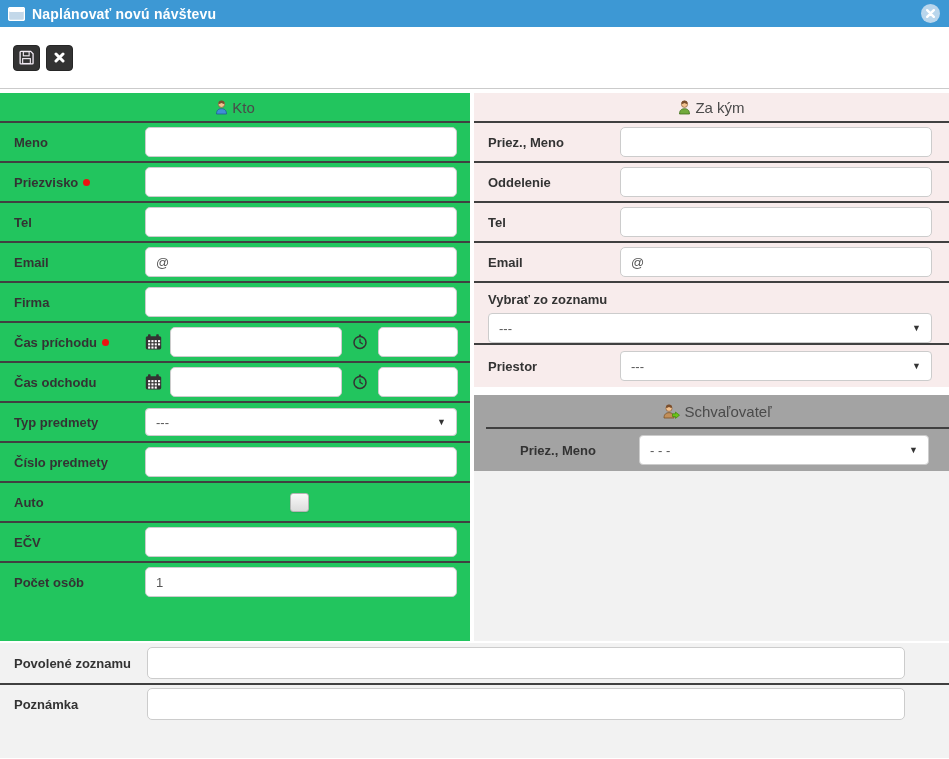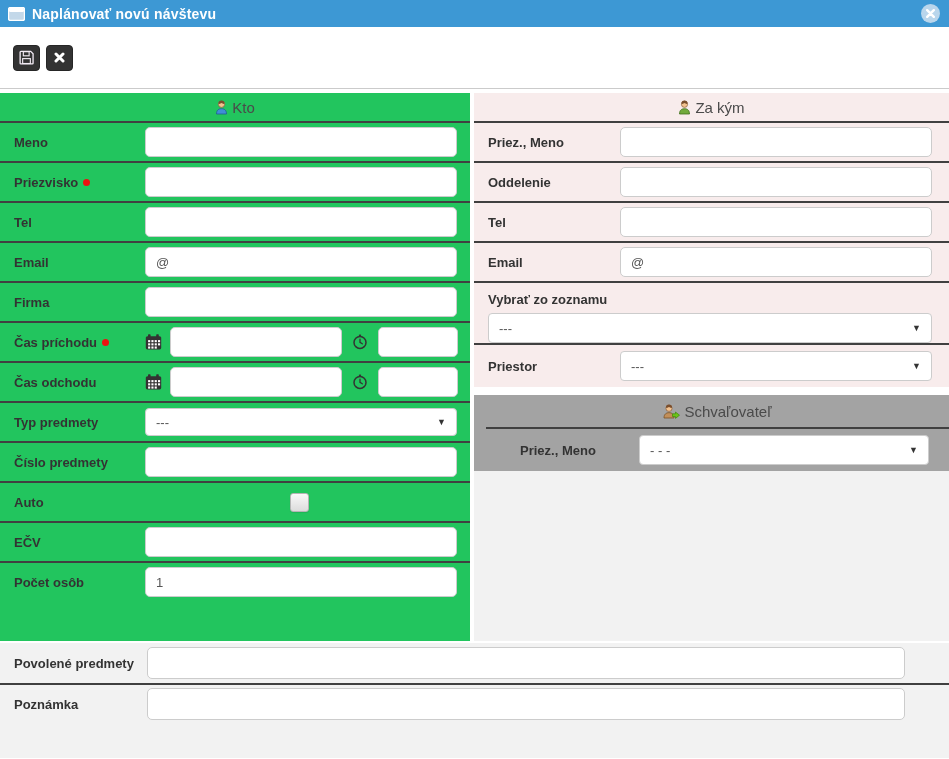--- a/index.html
+++ b/index.html
@@ -359,21 +359,21 @@
             </div>
           </div>
         </div>
 
         <div class="col-filler"></div>
       </div>
     </div>
 
     <div class="bottom">
       <div class="row">
-        <span class="lbl">Povolené predmety</span>
+        <span class="lbl">Povolené zoznamu</span>
         <div class="ctl">
             <input class="txt full" style="">
           </div>
       </div>
       <div class="row">
         <span class="lbl">Poznámka</span>
         <div class="ctl">
             <input class="txt full" style="">
           </div>
       </div>

